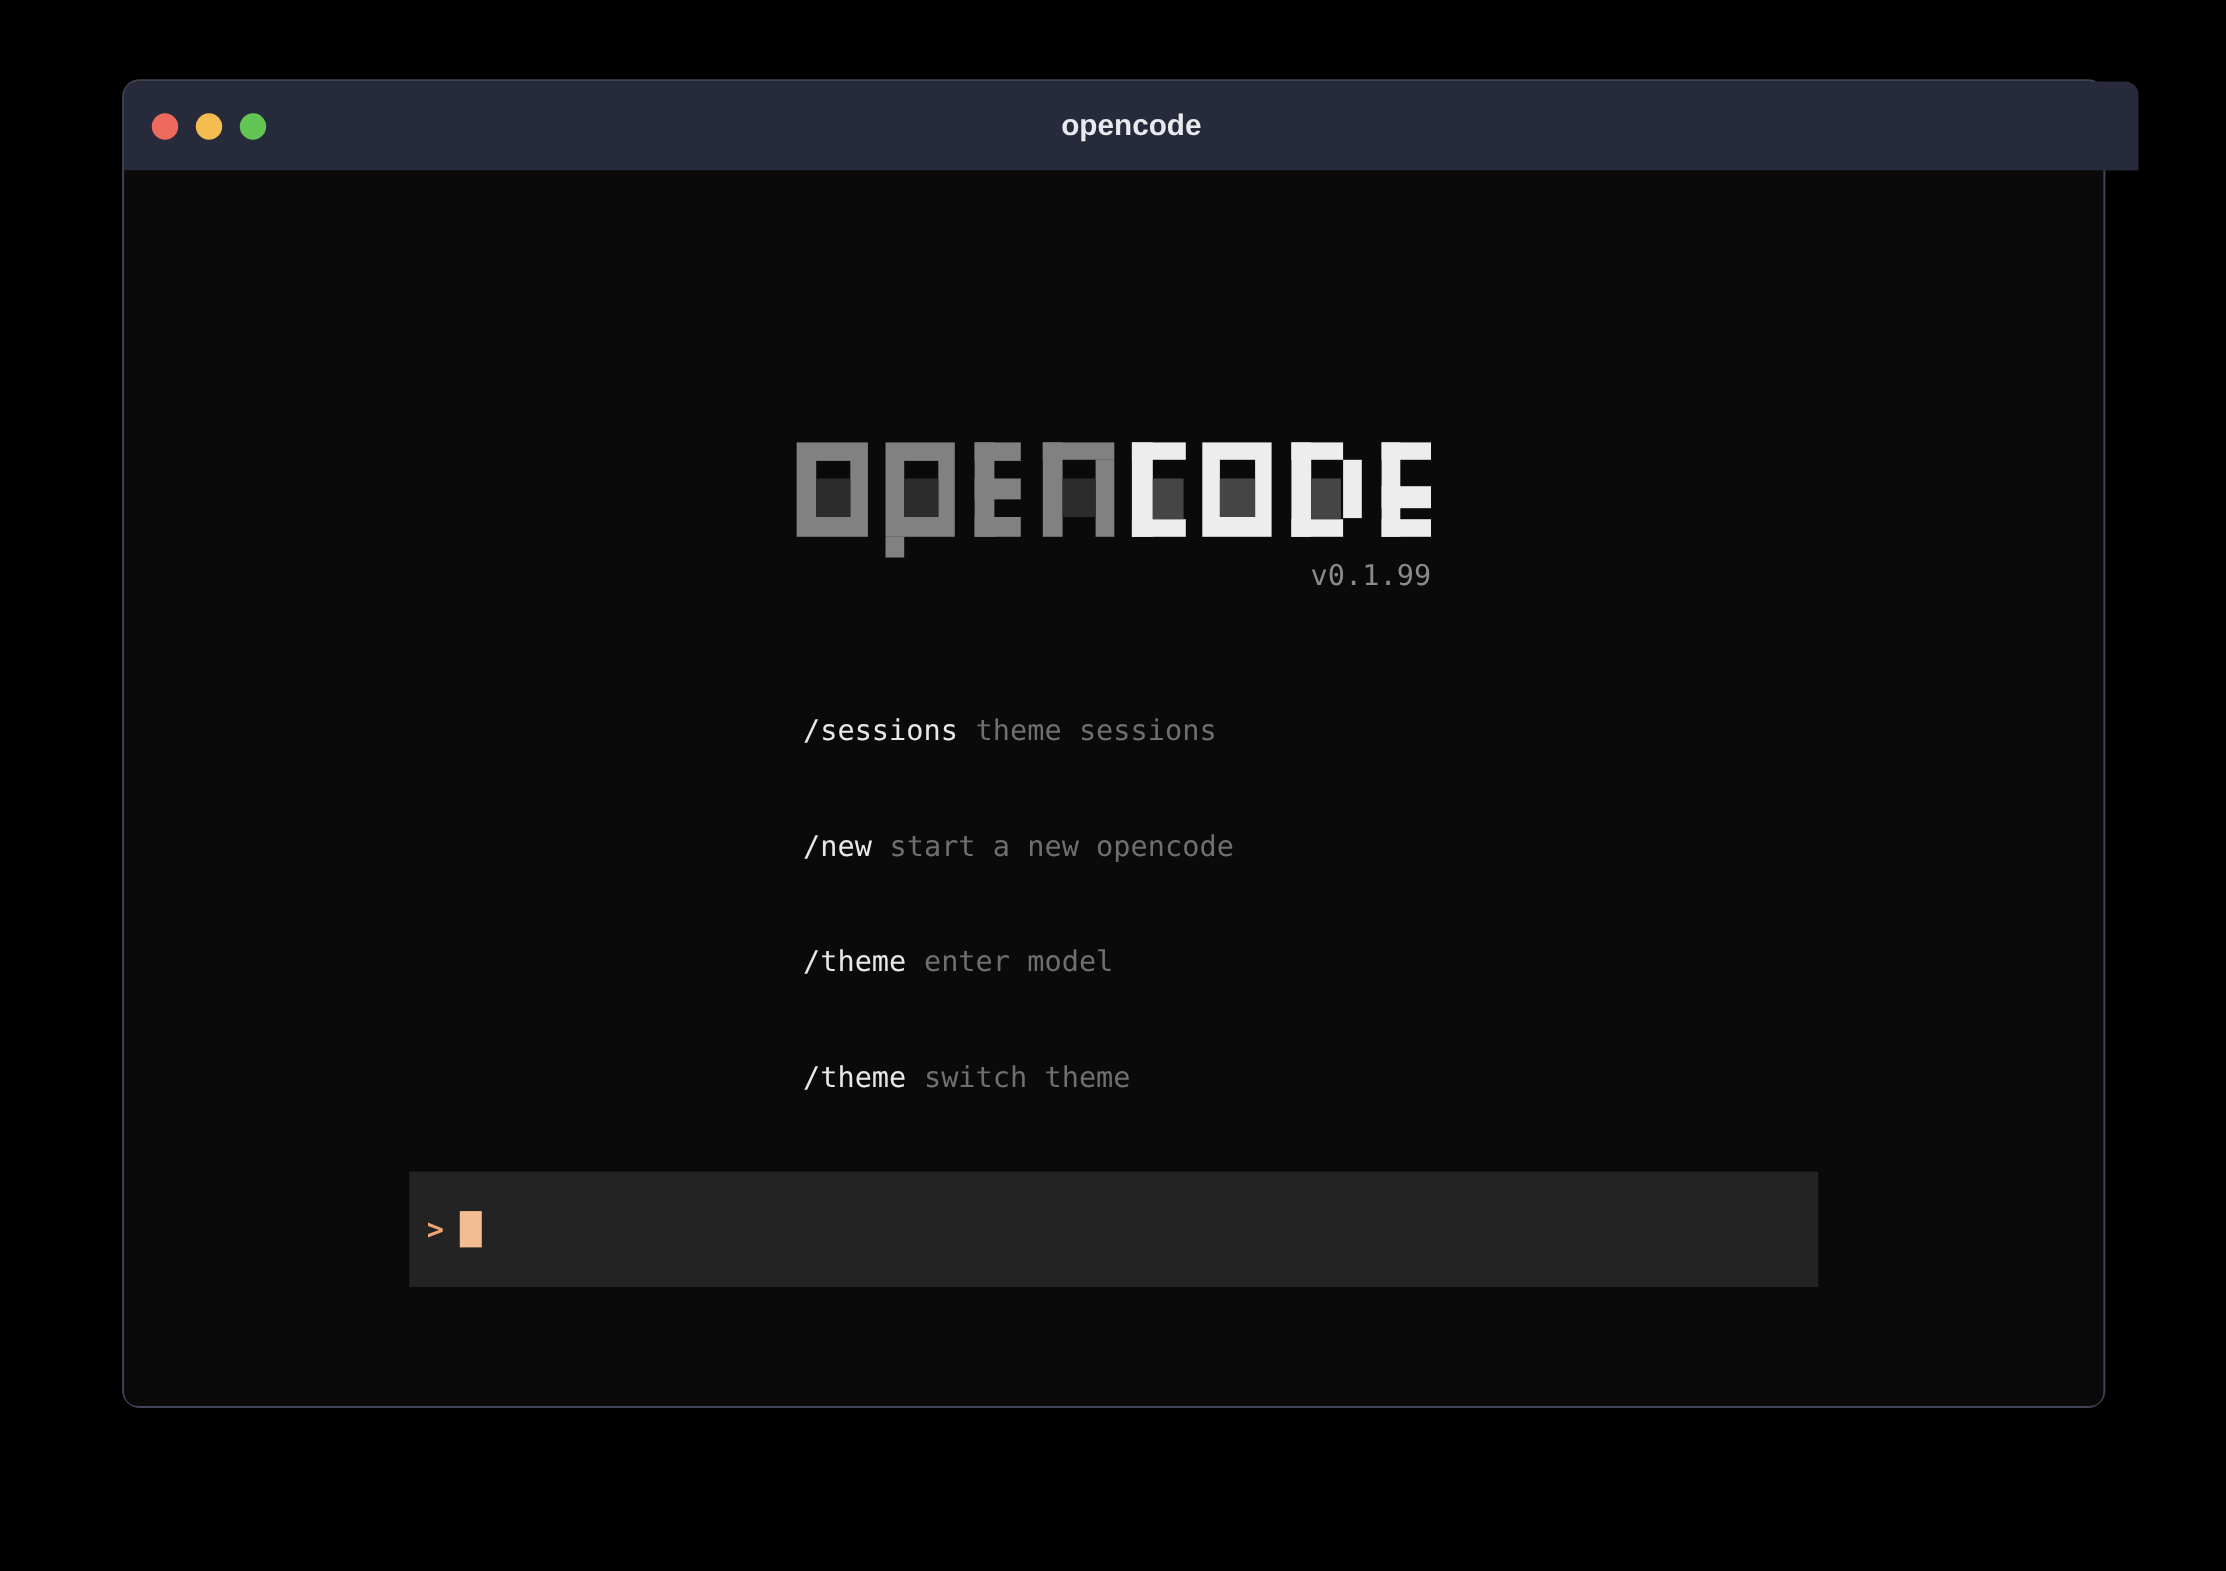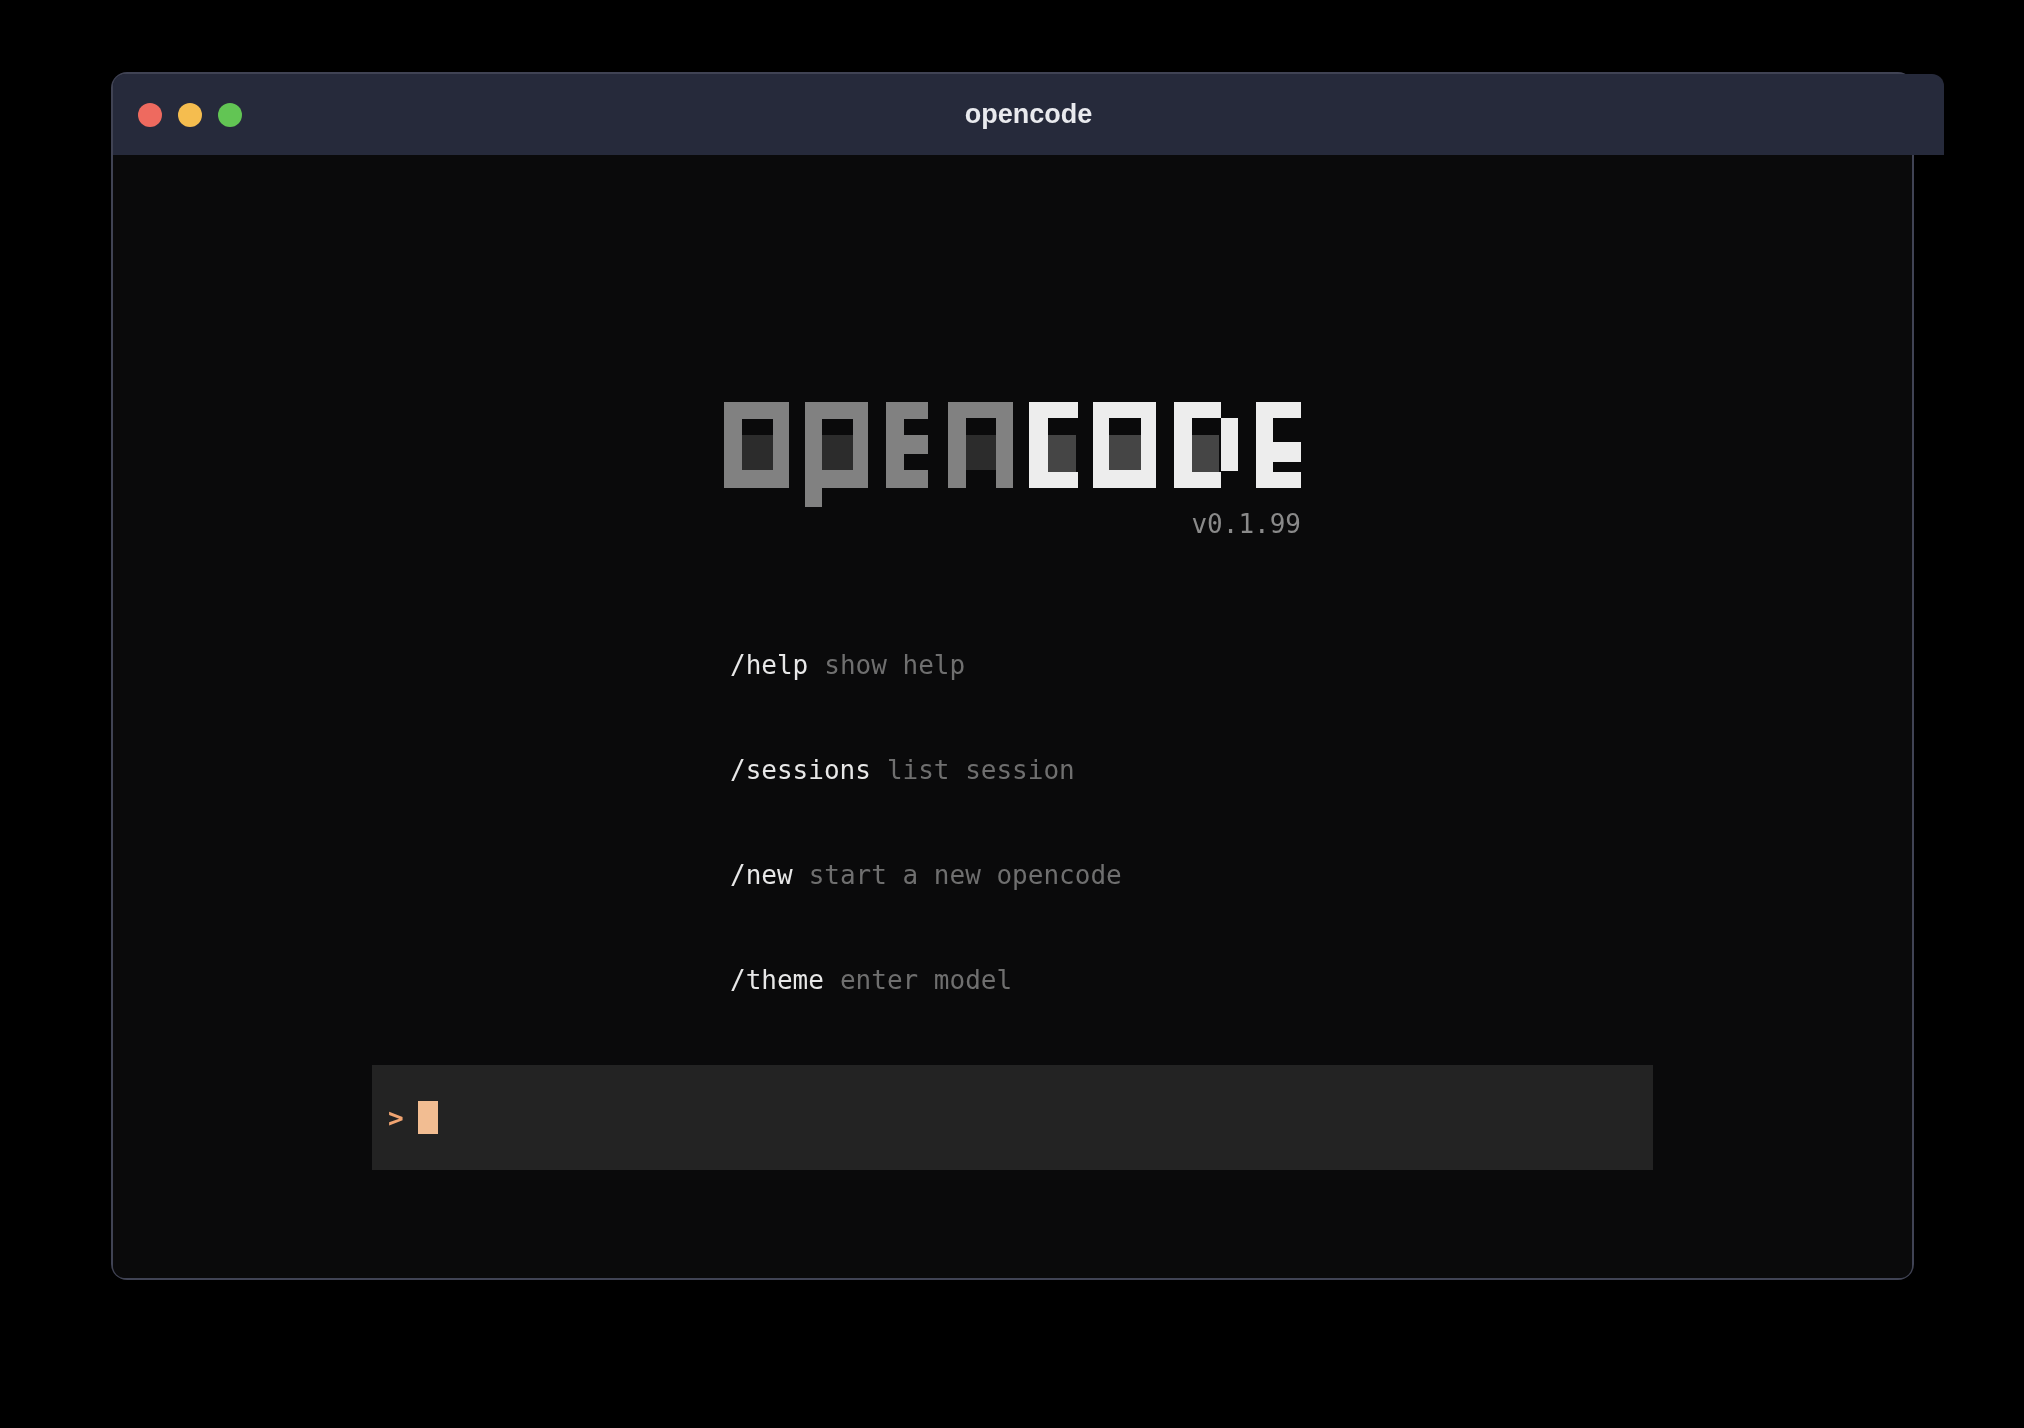--- a/index.html
+++ b/index.html
@@ -106,22 +106,21 @@
 
           <rect class="lw" x="532" y="0" width="17" height="86"></rect>
           <rect class="lw" x="532" y="0" width="45" height="16"></rect>
           <rect class="lw" x="532" y="40" width="45" height="20"></rect>
           <rect class="lw" x="532" y="70" width="45" height="16"></rect>
         </svg>
         <div class="version">v0.1.99</div>
       </div>
 
       <div class="commands">
-        <div class="cmd-row"><span class="cmd">/help</span><span class="desc">show help</span></div>
-        <div class="cmd-row"><span class="cmd">/sessions</span><span class="desc">list session</span></div>
+        <div class="cmd-row"><span class="cmd">/sessions</span><span class="desc">theme sessions</span></div>
         <div class="cmd-row"><span class="cmd">/new</span><span class="desc">start a new opencode</span></div>
         <div class="cmd-row"><span class="cmd">/theme</span><span class="desc">enter model</span></div>
         <div class="cmd-row"><span class="cmd">/theme</span><span class="desc">switch theme</span></div>
       </div>
 
       <div class="inputbox">
         <span class="prompt">&gt;</span>
         <span class="input-value"></span>
         <span class="cursor"></span>
       </div>

